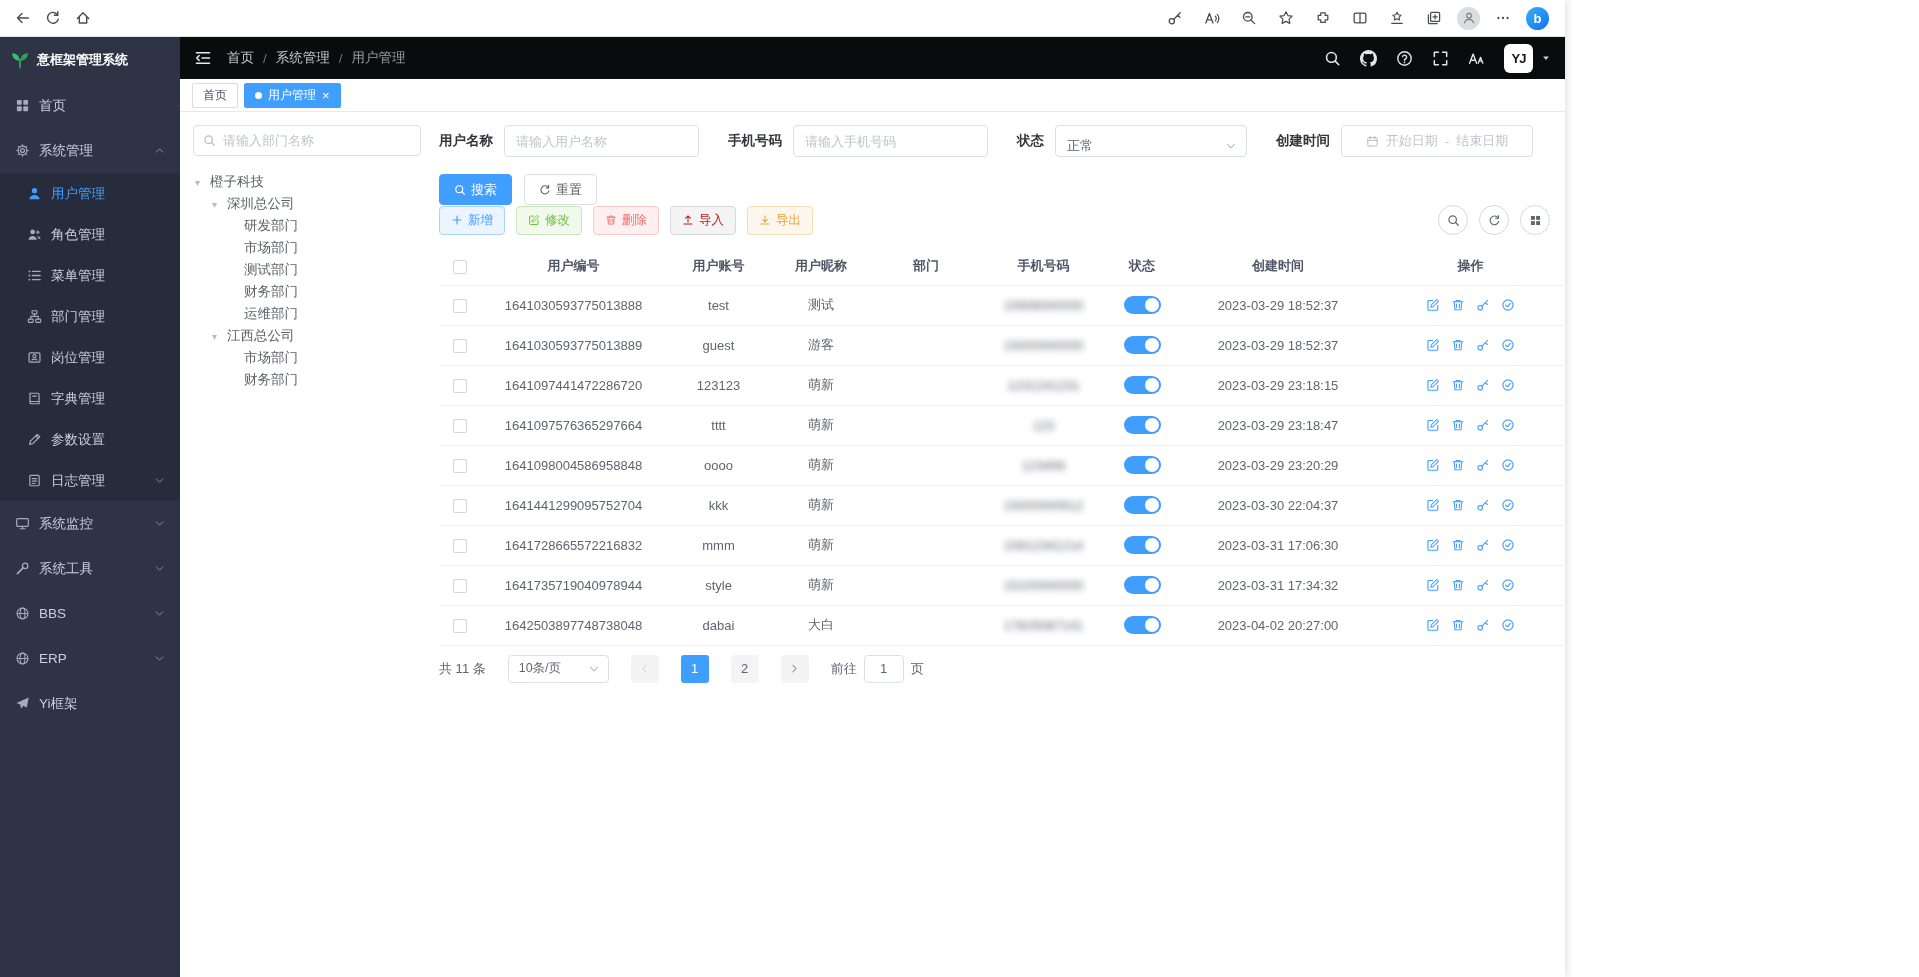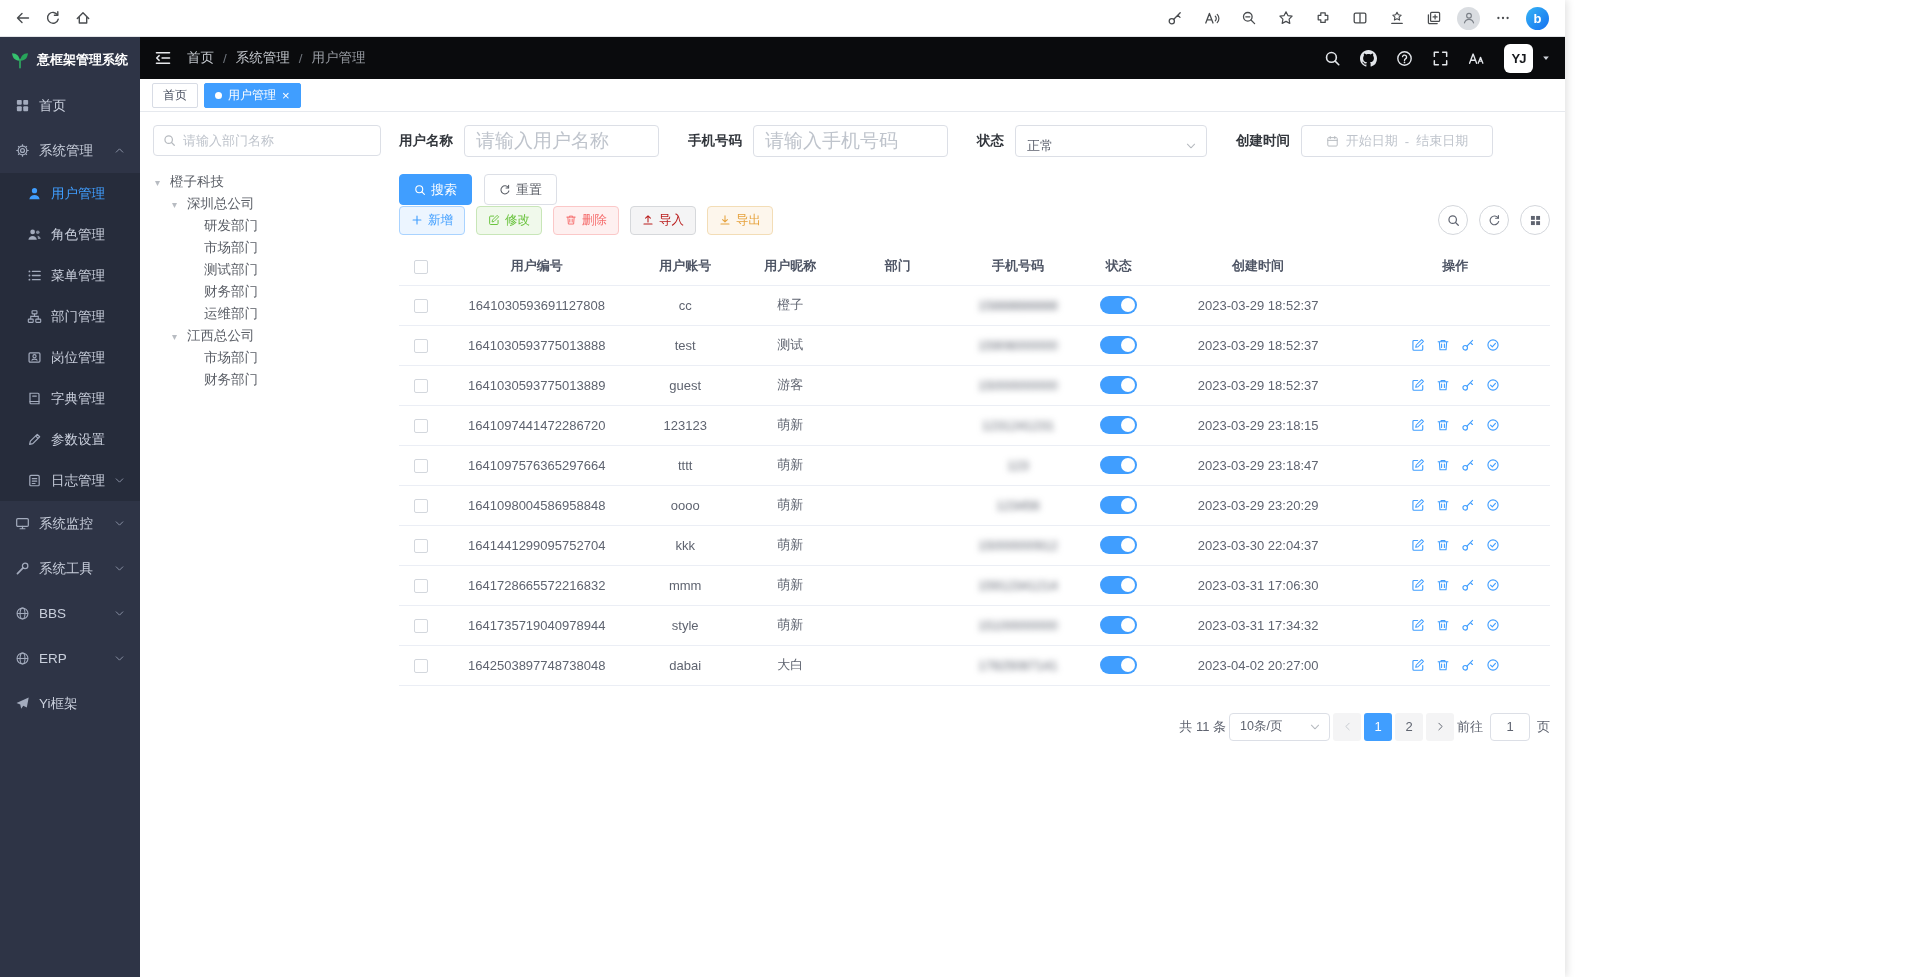--- a/index.html
+++ b/index.html
@@ -14,21 +14,21 @@
 .urlbar{width:928px;height:27px;margin-left:8px;background:#f1f3f5;border-radius:14px;display:flex;align-items:center;padding:0 13px;gap:8px;font-size:13px;color:#1f2328;cursor:text}
 .urlbar svg{width:13px;height:13px;color:#5f6368;flex-shrink:0}
 .bright{margin-left:auto;display:flex;align-items:center;gap:9px;padding-right:8px}
 .bicon{width:28px;height:28px;display:flex;align-items:center;justify-content:center;color:#494c4f;cursor:pointer}
 .bicon svg{width:16px;height:16px}
 .avatar-b{width:23px;height:23px;border-radius:50%;background:#dadde1;display:flex;align-items:center;justify-content:center;color:#7a7f86;cursor:pointer}
 .avatar-b svg{width:14px;height:14px}
 .copilot{width:23px;height:23px;border-radius:50%;background:linear-gradient(135deg,#36b4f5,#1470f0);color:#fff;font-weight:bold;font-size:13px;display:flex;align-items:center;justify-content:center;cursor:pointer}
 
 .app{flex:1;display:flex;min-height:0}
-.sidebar{width:140px;flex-shrink:0;background:#2e3446;display:flex;flex-direction:column;overflow:hidden}
+.sidebar{width:180px;flex-shrink:0;background:#2e3446;display:flex;flex-direction:column;overflow:hidden}
 .logo{height:46px;display:flex;align-items:center;gap:7px;padding:0 10px;color:#fff;font-size:13px;font-weight:bold;flex-shrink:0}
 .logo svg{width:20px;height:20px}
 .nav-item{height:45px;display:flex;align-items:center;gap:9px;padding:0 15px;font-size:13.5px;color:#c9cfdc;cursor:pointer;flex-shrink:0}
 .nav-item.child{height:41px;background:#262c3b;padding-left:27px}
 .nav-item.active{color:#409eff}
 .nav-icon{width:15px;height:15px;color:#a3abbd;flex-shrink:0}
 .nav-item.active .nav-icon{color:#409eff}
 .chev{width:11px;height:11px;margin-left:auto;color:#8a92a5;flex-shrink:0}
 .chev.up{transform:rotate(180deg)}
 
@@ -58,21 +58,21 @@
 .tree{margin-top:15px}
 .tree-node{height:22px;display:flex;align-items:center;font-size:13.5px;color:#5a5e66;cursor:pointer}
 .arrow{width:15px;font-size:10px;color:#b8bcc2;flex-shrink:0}
 .rpanel{flex:1;min-width:0}
 
 .filters{display:flex;align-items:center}
 .fgroup{display:flex;align-items:center;margin-right:29px}
 .fgroup:last-child{margin-right:0}
 .flabel{font-size:13.5px;font-weight:700;color:#32363c;margin-right:11px;white-space:nowrap}
 .ctrl{height:32px;border:1px solid #dcdfe6;border-radius:4px;background:#fff;display:flex;align-items:center;font-size:13px;color:#5f6470}
-.ctrl input{border:0;outline:0;width:100%;padding:0 11px;font-size:19px;color:#606266;background:transparent}
+.ctrl input{border:0;outline:0;width:100%;padding:0 11px;font-size:13px;color:#606266;background:transparent}
 .ctrl input::placeholder{color:#bfc4cc}
 .w195{width:195px}.w192{width:192px}
 .select{justify-content:space-between;padding:9px 9px 0 11px;cursor:pointer}
 .chev-d{width:12px;height:12px;color:#b6babf}
 .daterange{padding:0 10px;gap:7px;color:#bfc4cc;justify-content:center;cursor:pointer}
 .daterange svg{width:13px;height:13px;color:#b6babf}
 
 .btn-row{margin-top:17px;display:flex;gap:12px}
 .btn{height:31px;border-radius:4px;border:1px solid #dcdfe6;background:#fff;color:#5a5e66;display:inline-flex;align-items:center;gap:5px;padding:0 14px;font-size:13px;cursor:pointer;font-family:inherit}
 .btn svg{width:12px;height:12px}
@@ -93,21 +93,21 @@
 table{width:100%;border-collapse:collapse;table-layout:fixed;font-size:13px;color:#5f6470}
 th{height:37px;font-size:13px;font-weight:700;color:#4e5565;border-bottom:1px solid #ebeef5;text-align:center}
 td{height:40px;border-bottom:1px solid #ebeef5;text-align:center;overflow:hidden;white-space:nowrap}
 .cb{width:14px;height:14px;border:1px solid #d3d7dd;border-radius:2px;display:inline-block;background:#fff;vertical-align:middle;cursor:pointer}
 .switch{width:37px;height:18px;border-radius:10px;background:#409eff;display:inline-block;position:relative;cursor:pointer;vertical-align:middle}
 .switch::after{content:"";position:absolute;top:2px;right:2px;width:14px;height:14px;border-radius:50%;background:#fff}
 .blur{filter:blur(3px)}
 .act{display:flex;justify-content:center;gap:11px;color:#409eff}
 .act svg{width:14px;height:14px;cursor:pointer}
 
-.pagination{display:flex;align-items:center;justify-content:flex-end;margin-top:27px;font-size:13px;color:#5f6470;gap:3px}
+.pagination{display:flex;align-items:center;justify-content:flex-start;margin-top:9px;font-size:13px;color:#5f6470;gap:22px}
 .psel{width:101px;height:28px;border:1px solid #dcdfe6;border-radius:4px;display:flex;align-items:center;justify-content:space-between;padding:0 8px 0 10px;font-size:12.5px;color:#5f6470;cursor:pointer}
 .psel svg{width:12px;height:12px;color:#b6babf}
 .pbtn{min-width:28px;height:28px;padding:0 4px;background:#f4f4f5;border-radius:3px;display:flex;align-items:center;justify-content:center;font-size:13px;color:#5f6470;cursor:pointer}
 .pbtn svg{width:11px;height:11px}
 .pbtn.disabled{color:#c6cad0}
 .pbtn.active{background:#409eff;color:#fff}
 .goto{display:flex;align-items:center;gap:7px}
 .goto-input{width:40px;height:28px;border:1px solid #dcdfe6;border-radius:4px;text-align:center;font-size:13px;color:#5f6470;outline:0;font-family:inherit}
 </style>
 </head>
@@ -722,31 +722,20 @@
                     <th>部门</th>
                     <th>手机号码</th>
                     <th>状态</th>
                     <th>创建时间</th>
                     <th>操作</th>
                   </tr>
                 </thead>
               <tbody>
                   <tr>
                     <td><span class="cb"></span></td>
-                    <td>1641030593691127808</td>
-                    <td>cc</td>
-                    <td>橙子</td>
-                    <td></td>
-                    <td><span class="blur">15888888888</span></td>
-                    <td><span class="switch"></span></td>
-                    <td>2023-03-29 18:52:37</td>
-                    <td></td>
-                  </tr>
-                  <tr>
-                    <td><span class="cb"></span></td>
                     <td>1641030593775013888</td>
                     <td>test</td>
                     <td>测试</td>
                     <td></td>
                     <td><span class="blur">15906000000</span></td>
                     <td><span class="switch"></span></td>
                     <td>2023-03-29 18:52:37</td>
                     <td>
                       <div class="act">
                         <svg>

